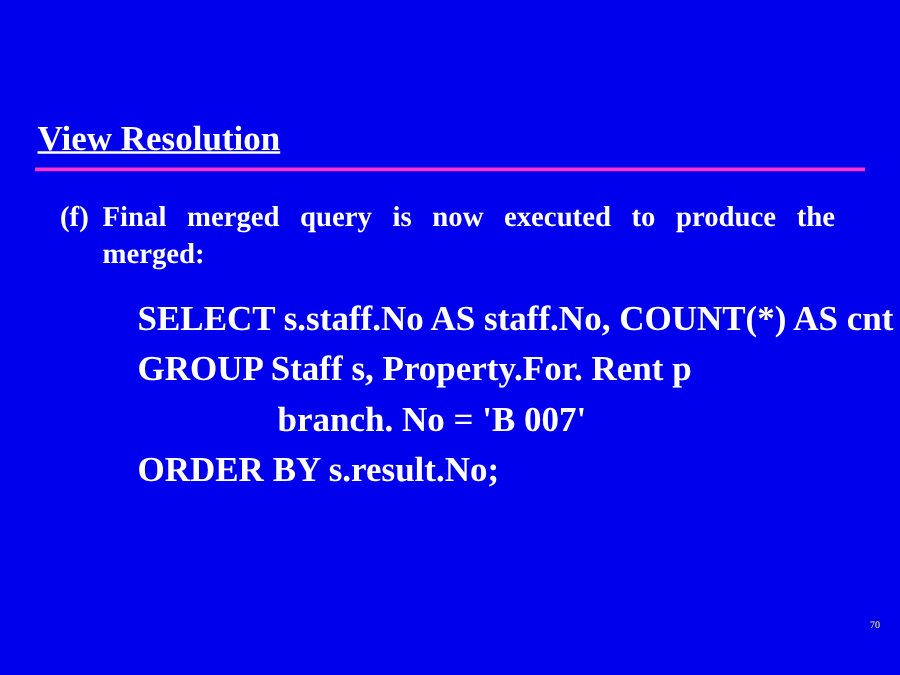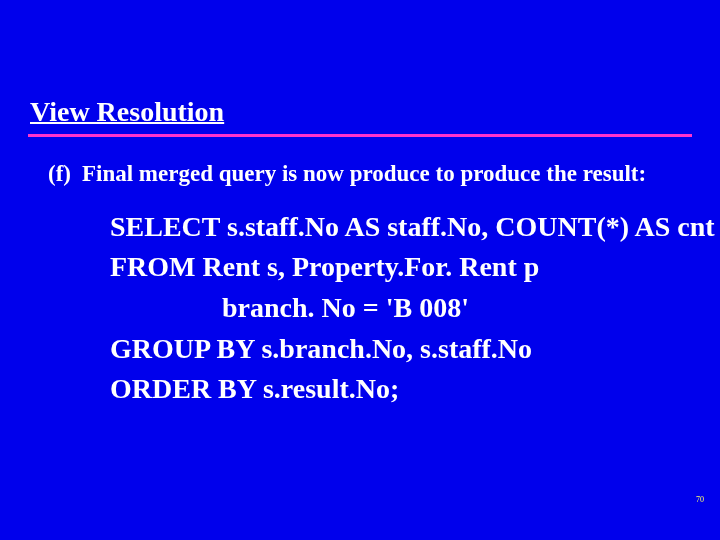--- a/index.html
+++ b/index.html
@@ -88,27 +88,26 @@
 <div class="slide">
 
   <div class="title-wrap">
     <span class="title">View Resolution</span>
   </div>
   <div class="rule"></div>
 
   <div class="body-text">
     <div class="item-f">
       <div class="marker">(f)</div>
-      <div class="desc">Final merged query is now produce to produce the result:</div>
+      <div class="desc">Final merged query is now executed to produce the merged:</div>
     </div>
 
     <div class="sql-block">
       <div class="sql-line">SELECT s.staff.No AS staff.No, COUNT(*) AS cnt</div>
-      <div class="sql-line">FROM Rent s, Property.For. Rent p</div>
-      <div class="sql-line">                branch. No = 'B 008'</div>
-      <div class="sql-line">GROUP BY s.branch.No, s.staff.No</div>
+      <div class="sql-line">GROUP Staff s, Property.For. Rent p</div>
+      <div class="sql-line">                branch. No = 'B 007'</div>
       <div class="sql-line">ORDER BY s.result.No;</div>
     </div>
   </div>
 
   <div class="pagenum">70</div>
 
 </div>
 
 </body></html>

